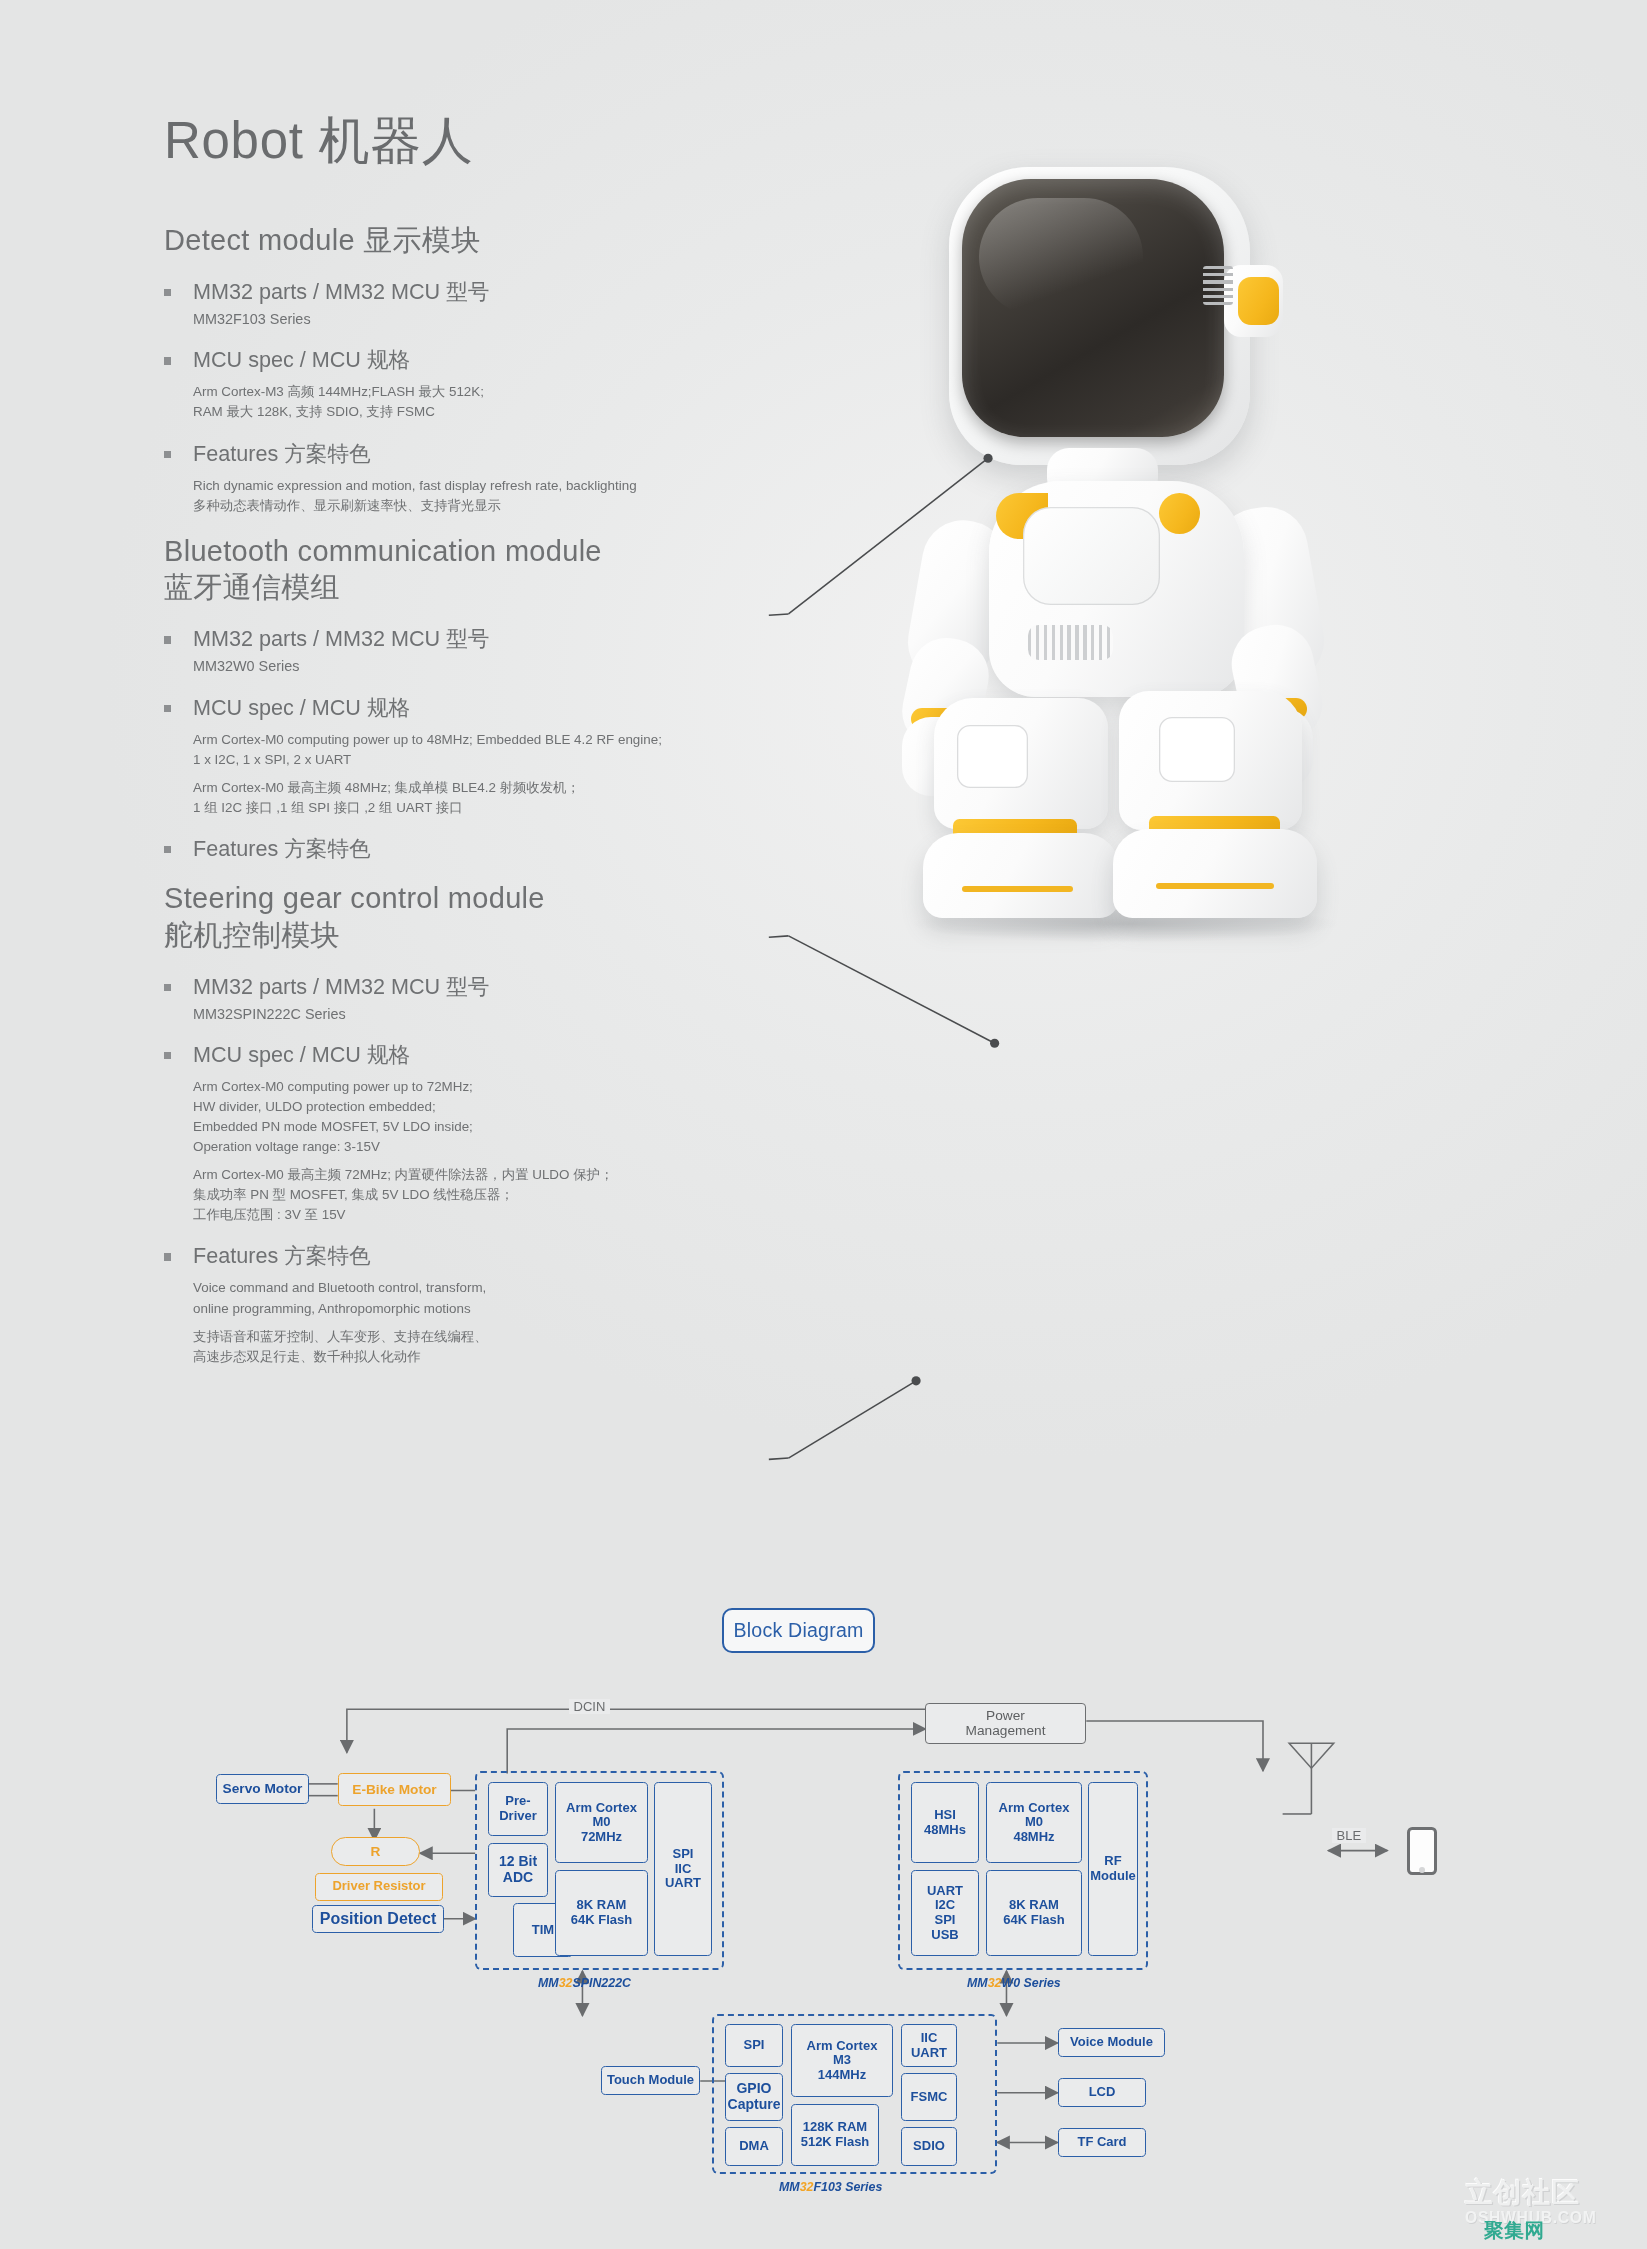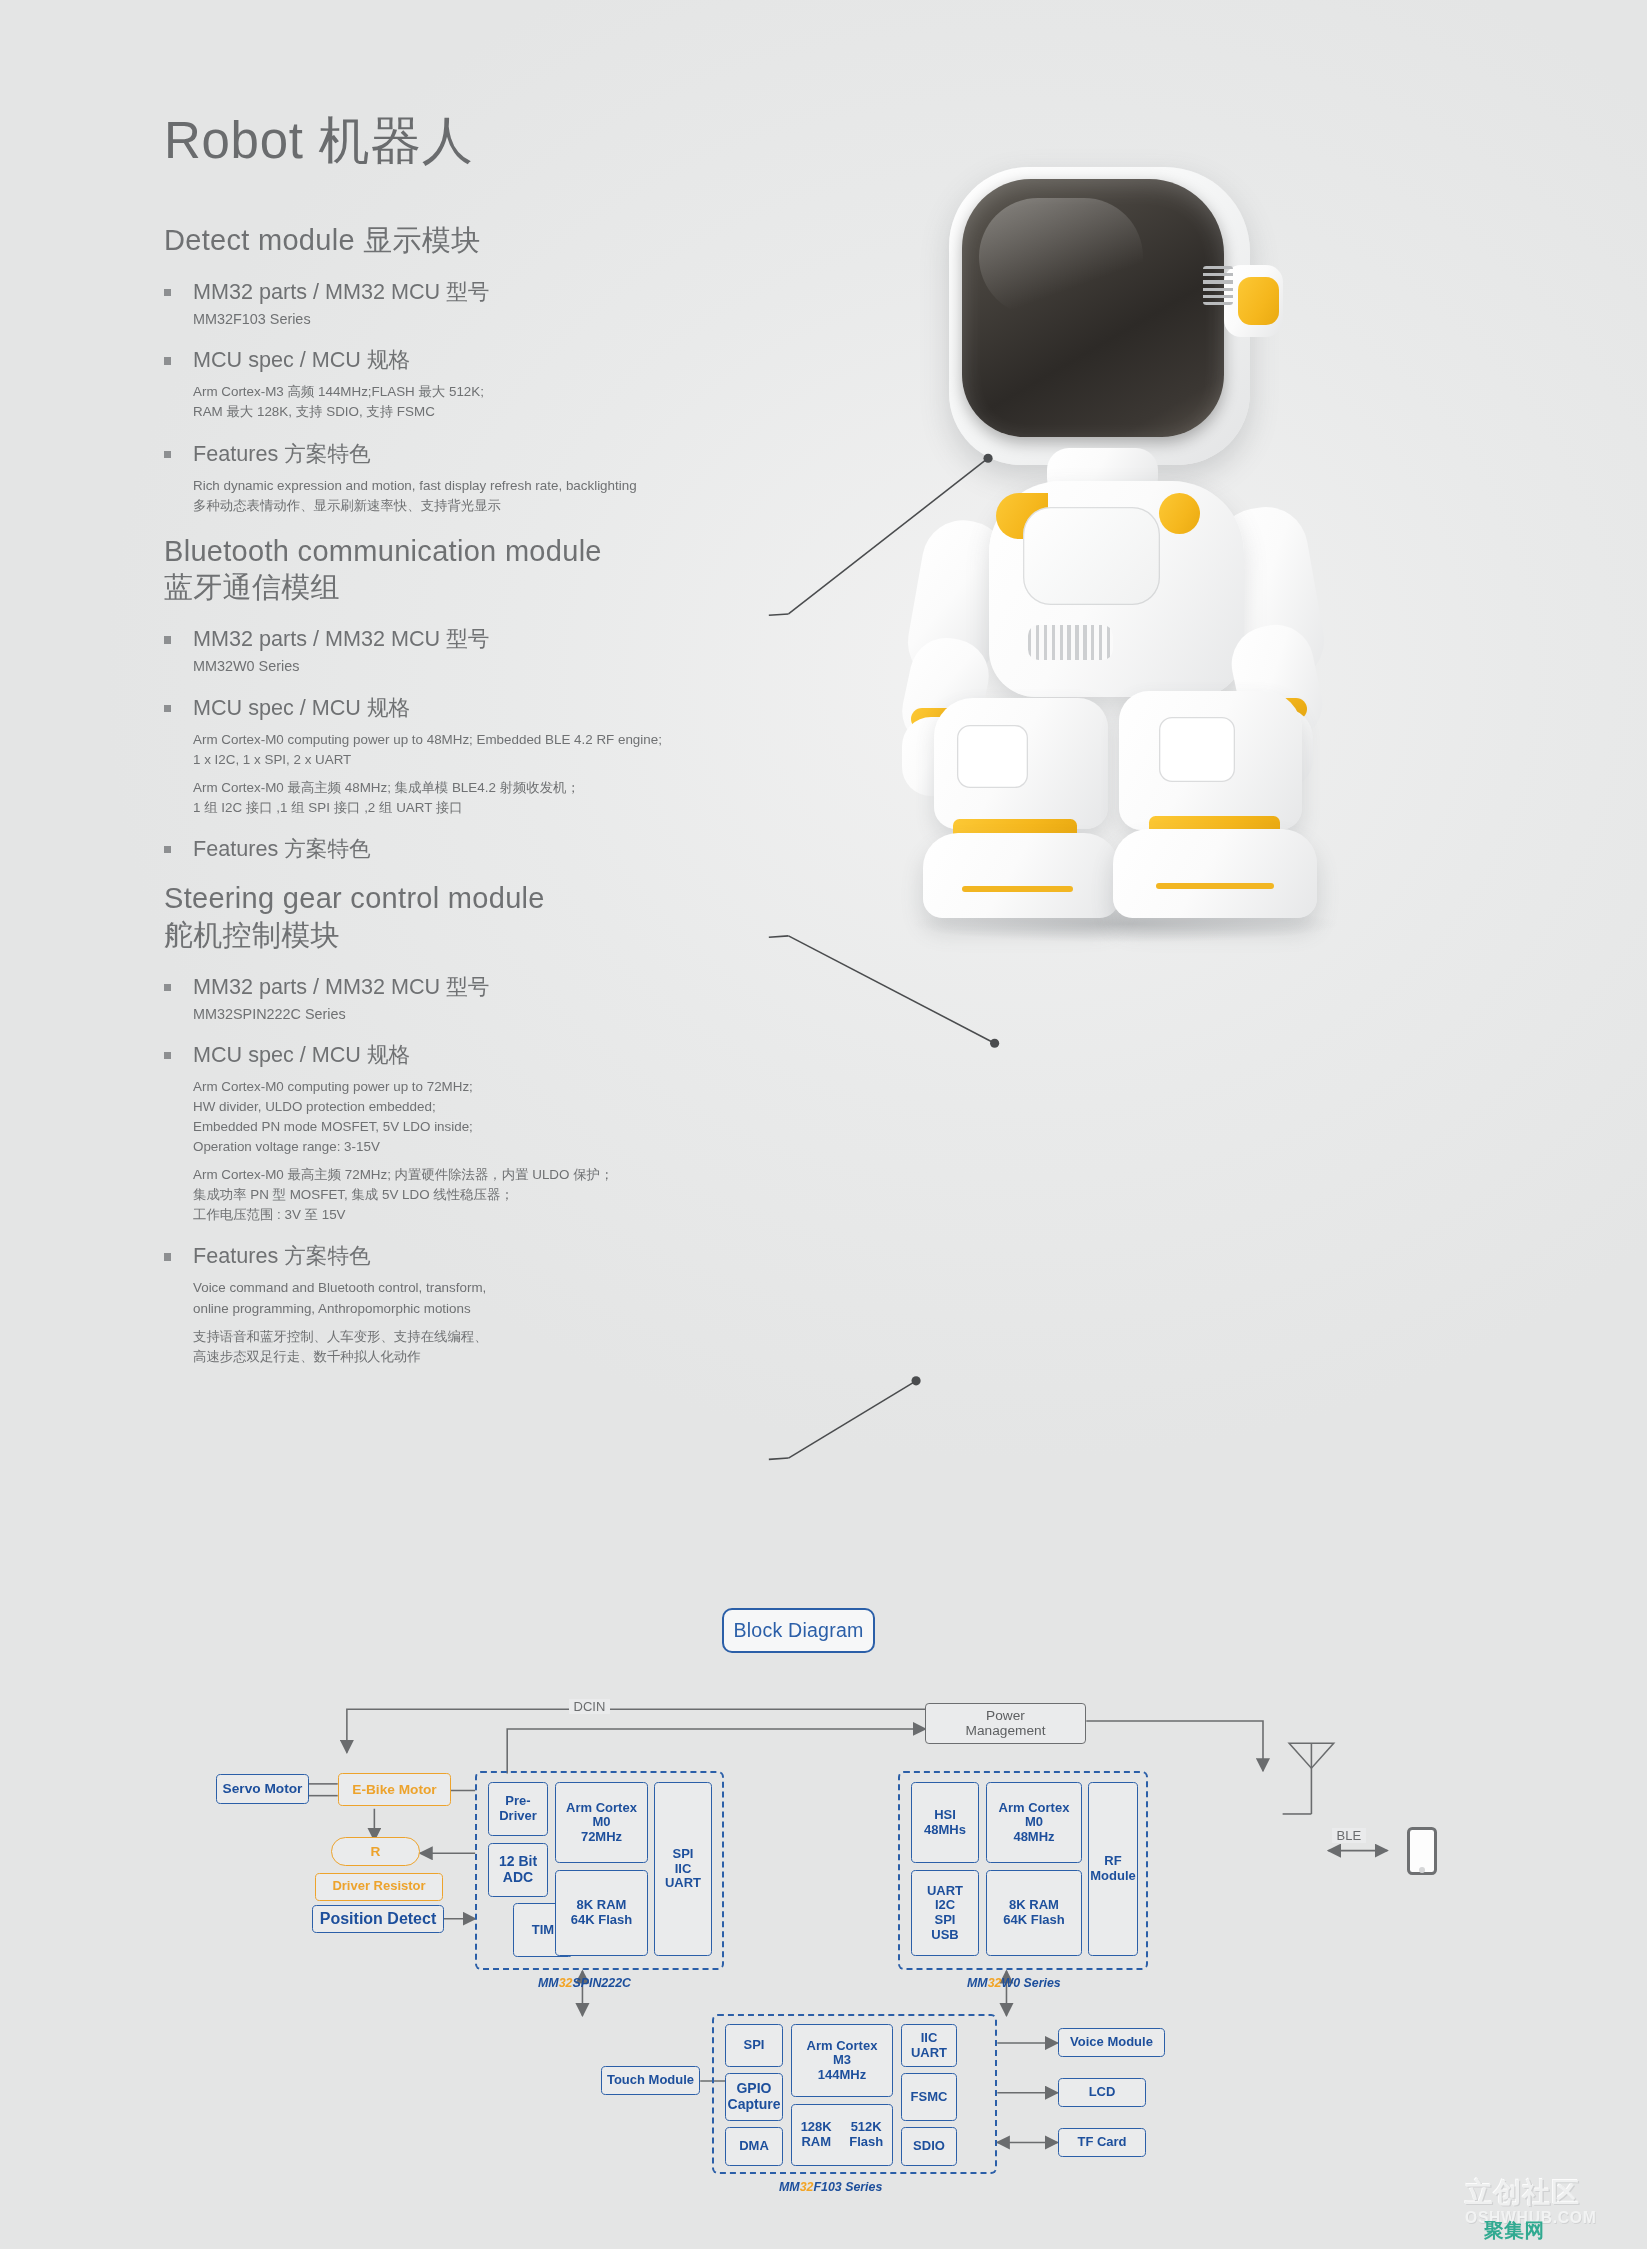--- a/index.html
+++ b/index.html
@@ -408,21 +408,21 @@
     <div class="nd blue" style="left:509px;top:398px;width:58px;height:48px;font-size:14px;flex-direction:column;">
       <span>GPIO</span>
       <span>Capture</span>
     </div>
     <div class="nd blue" style="left:509px;top:452px;width:58px;height:39px;font-size:13px;">DMA</div>
     <div class="nd blue" style="left:575px;top:349px;width:102px;height:73px;font-size:13px;flex-direction:column;">
       <span>Arm Cortex</span>
       <span>M3</span>
       <span>144MHz</span>
     </div>
-    <div class="nd blue" style="left:575px;top:429px;width:102px;height:62px;font-size:13px;">
+    <div class="nd blue" style="left:575px;top:429px;width:88px;height:62px;font-size:13px;flex-direction:column;">
       <span>128K RAM</span>
       <span>512K Flash</span>
     </div>
     <div class="nd blue" style="left:685px;top:349px;width:56px;height:43px;font-size:13px;flex-direction:column;">
       <span>IIC</span>
       <span>UART</span>
     </div>
     <div class="nd blue" style="left:685px;top:398px;width:56px;height:48px;font-size:13px;">FSMC</div>
     <div class="nd blue" style="left:685px;top:452px;width:56px;height:39px;font-size:13px;">SDIO</div>
     <div class="chiplabel" style="left:563px;top:505px;">

